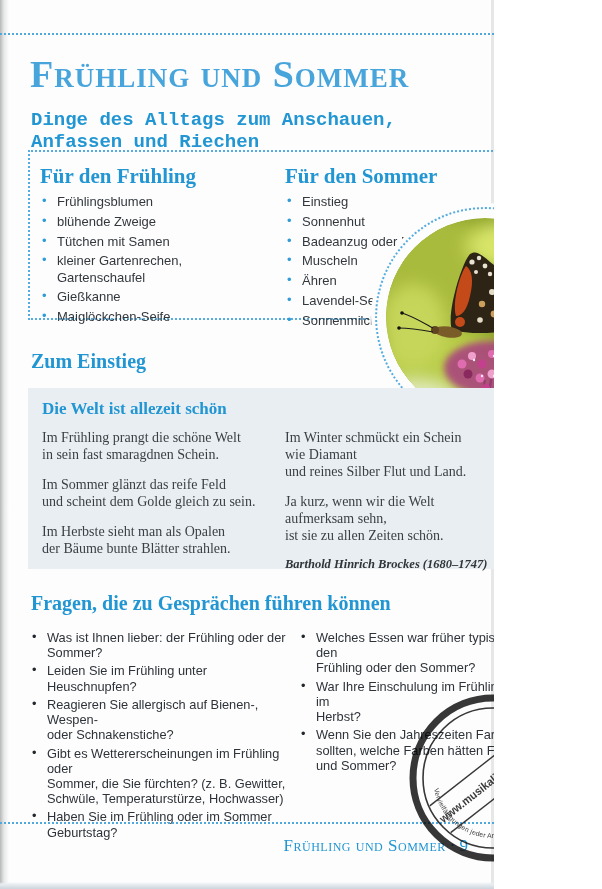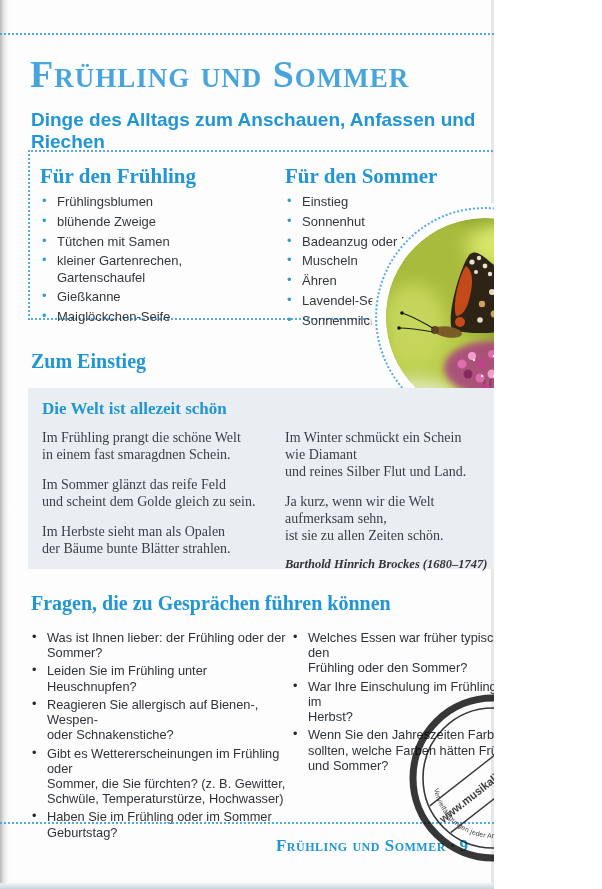--- a/index.html
+++ b/index.html
@@ -15,21 +15,21 @@
     background:linear-gradient(0deg,#ccd5dc,#e9eef2 70%,rgba(255,255,255,0));}
 
   .rule{position:absolute;left:0;width:602px;height:0;border-top:2px dotted #4fa9de;}
   .rule-top{top:33px;}
   .rule-bottom{top:822px;}
 
   .h1{position:absolute;left:30px;top:55px;
     font-family:"Liberation Serif",serif;font-weight:bold;font-variant:small-caps;
     font-size:38px;letter-spacing:1px;color:#48a5dc;line-height:1;}
   .subtitle{position:absolute;left:31px;top:109px;
-    font-family:Liberation Sans, sans-serif;font-weight:bold;font-size:19px;color:#2196d3;}
+    font-family:Liberation Mono, monospace;font-weight:bold;font-size:19px;color:#2196d3;}
 
   
   .things-box{position:absolute;left:28px;top:150px;width:492px;height:170px;
     border:2px dotted #54ace0;box-sizing:border-box;}
   .things-cols{display:flex;padding:8px 0 0 10px;}
   .tcol1{width:245px;}
   .tcol2{width:225px;}
   .box-heading{font-family:"Liberation Serif",serif;font-weight:bold;
     font-size:21px;color:#2196d3;margin:4px 0 5px 0;}
   ul.blist{list-style:none;margin:0;padding:0;}
@@ -58,31 +58,31 @@
     font-size:17px;color:#2196d3;margin:0 0 10px 0;}
   .poem-cols{display:flex;}
   .pcol1{width:243px;}
   .pcol2{width:226px;}
   .stanza{font-family:"Liberation Serif",serif;font-size:14px;line-height:1.22;
     color:#3a3f45;white-space:pre-line;margin:0 0 13px 0;}
   .attribution{font-family:"Liberation Serif",serif;font-style:italic;font-weight:bold;
     font-size:12.5px;color:#30353b;margin-top:8px;}
 
   
-  .questions{position:absolute;left:31px;top:630px;width:540px;display:flex;gap:5px;}
+  .questions{position:absolute;left:31px;top:630px;width:540px;display:flex;gap:13px;}
   .qcol1{width:256px;}
   .qcol2{width:250px;}
   ul.qlist{list-style:none;margin:0;padding:0;}
   ul.qlist li{position:relative;padding-left:16px;margin-bottom:3px;
     font-size:12.8px;line-height:1.19;color:#2e3339;white-space:pre-line;}
   ul.qlist li::before{content:"•";position:absolute;left:1px;top:-1px;color:#23282d;}
 
   
   .footer{position:absolute;right:26px;top:836px;color:#2196d3;
-    font-family:"Liberation Serif",serif;font-weight:bold;font-size:17px;}
+    font-family:"Liberation Serif",serif;font-weight:normal;font-size:17px;}
   .footer .sc{font-variant:small-caps;letter-spacing:0.5px;}
   .footer .sep{margin:0 4px;}
 
   
   .stamp{position:absolute;left:408px;top:693px;width:170px;height:170px;
     opacity:0.88;z-index:50;mix-blend-mode:multiply;}
 </style>
 </head>
 <body>
 
@@ -209,21 +209,21 @@
     </svg>
   </div>
 
   <div class="section-heading zum-einstieg">Zum Einstieg</div>
 
   <div class="poem-box">
     <p class="poem-title">Die Welt ist allezeit schön</p>
     <div class="poem-cols">
       <div class="pcol1">
         <p class="stanza">Im Frühling prangt die schöne Welt
-in einem fast smaragdnen Schein.</p>
+in sein fast smaragdnen Schein.</p>
         <p class="stanza">Im Sommer glänzt das reife Feld
 und scheint dem Golde gleich zu sein.</p>
         <p class="stanza">Im Herbste sieht man als Opalen
 der Bäume bunte Blätter strahlen.</p>
       </div>
       <div class="pcol2">
         <p class="stanza">Im Winter schmückt ein Schein
 wie Diamant
 und reines Silber Flut und Land.</p>
         <p class="stanza">Ja kurz, wenn wir die Welt

